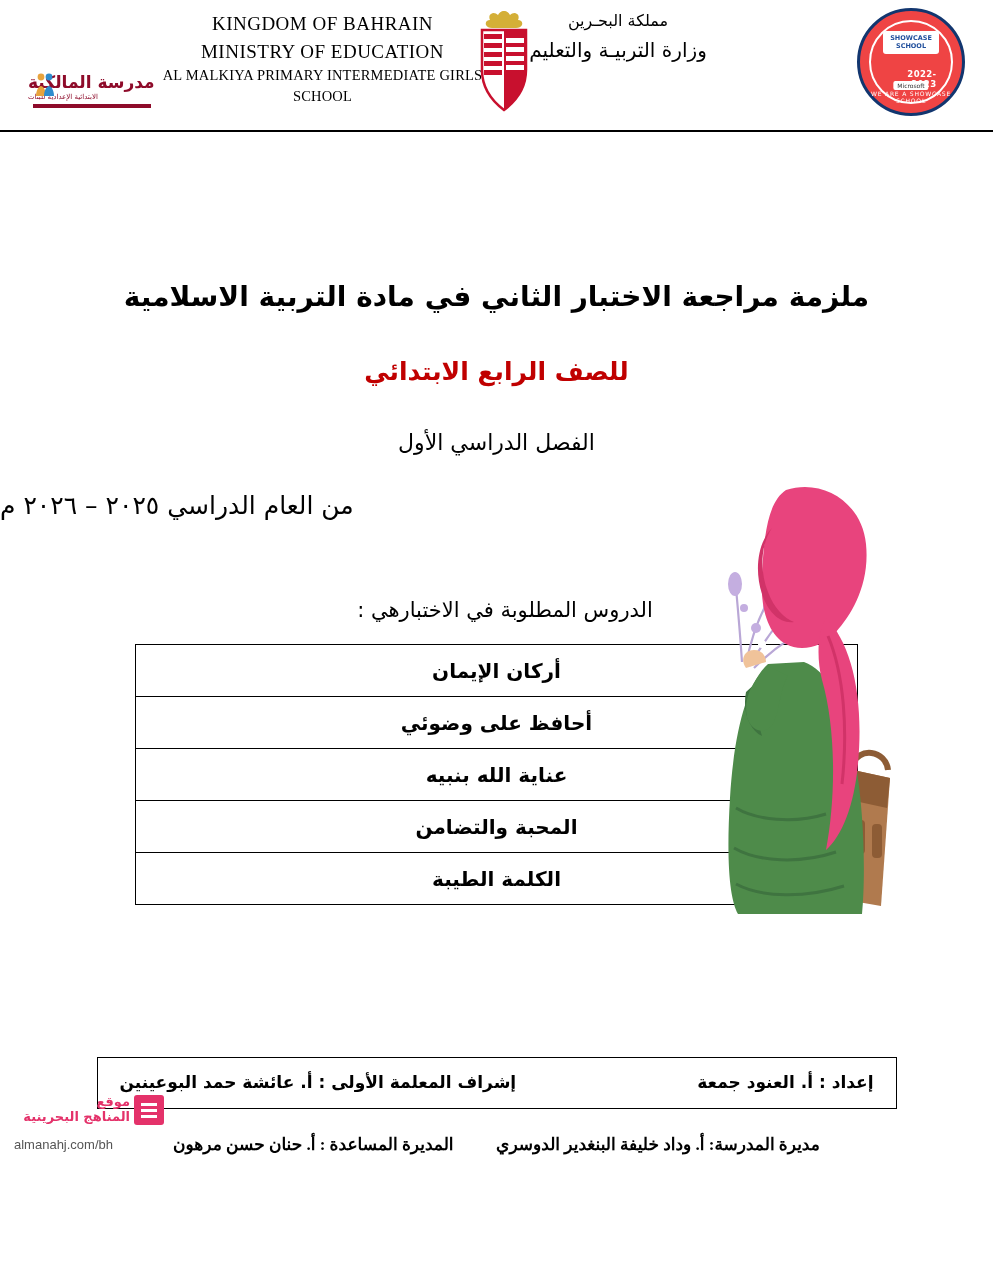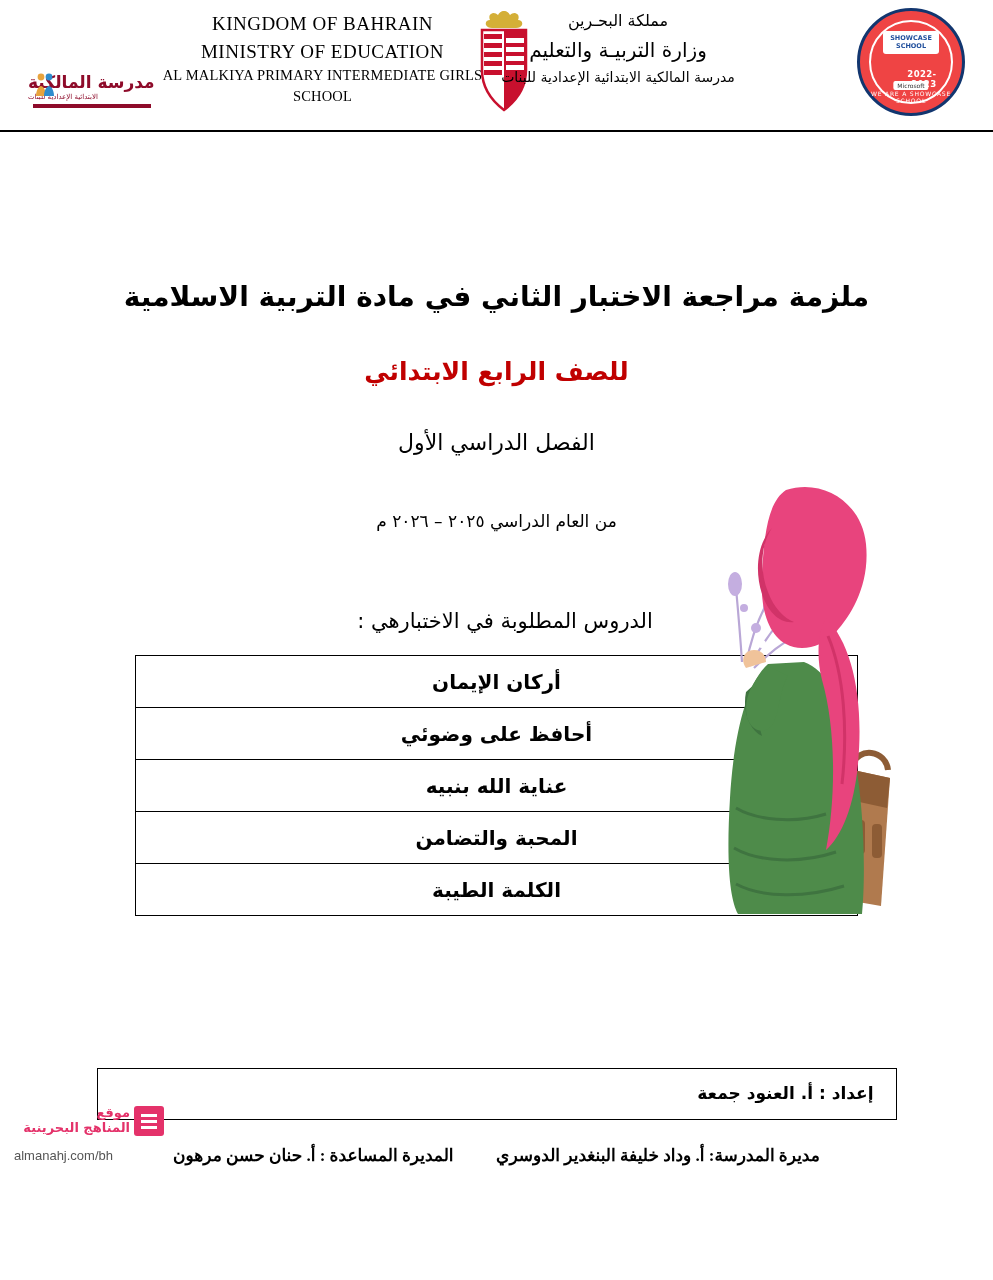--- a/index.html
+++ b/index.html
@@ -178,23 +178,23 @@
     margin-top: 44px;
   }
   .term-line {
     direction: rtl;
     text-align: center;
     font-size: 22px;
     margin-top: 44px;
   }
   .year-line {
     direction: rtl;
-    text-align: center;
-    font-size: 17px;
-    margin-top: 56px;
+    text-align: left;
+    font-size: 25px;
+    margin-top: 36px;
   }
   .lessons-label {
     direction: rtl;
     text-align: center;
     font-size: 21px;
     margin-top: 78px;
     padding-left: 17px;
   }
 
   
@@ -333,21 +333,20 @@
       <rect x="41" y="32" width="18" height="5"></rect>
       <rect x="41" y="41" width="18" height="5"></rect>
       <rect x="41" y="50" width="18" height="5"></rect>
       <rect x="41" y="59" width="18" height="5"></rect>
     </g>
   </svg>
 
   <div class="ar-block">
     <div class="a1">مملكة البحـرين</div>
     <div class="a2">وزارة التربيـة والتعليم</div>
-    <div class="a3">مدرسة المالكية الابتدائية الإعدادية للبنات</div>
   </div>
 
   <div class="showcase-badge">
     <div class="inner-ring"></div>
     <div class="chip">SHOWCASE SCHOOL</div>
     <div class="yr">2022-2023</div>
     <div class="ms">Microsoft</div>
     <div class="arc">WE ARE A SHOWCASE SCHOOL</div>
   </div>
 </div>
@@ -425,20 +424,21 @@
         <td>المحبة والتضامن</td>
       </tr>
       <tr>
         <td>الكلمة الطيبة</td>
       </tr>
     </tbody>
   </table>
 
   <div class="prep-box">
     <span>إعداد : أ. العنود جمعة</span>
+    <span>إشراف المعلمة الأولى : أ. عائشة حمد البوعينين</span>
   </div>
 
   <div class="admin-line">
     <span>مديرة المدرسة: أ. وداد خليفة البنغدير الدوسري</span>
     <span class="gap"></span>
     <span>المديرة المساعدة : أ. حنان حسن مرهون</span>
   </div>
 
   <div class="watermark">
     <div class="wm-top">

